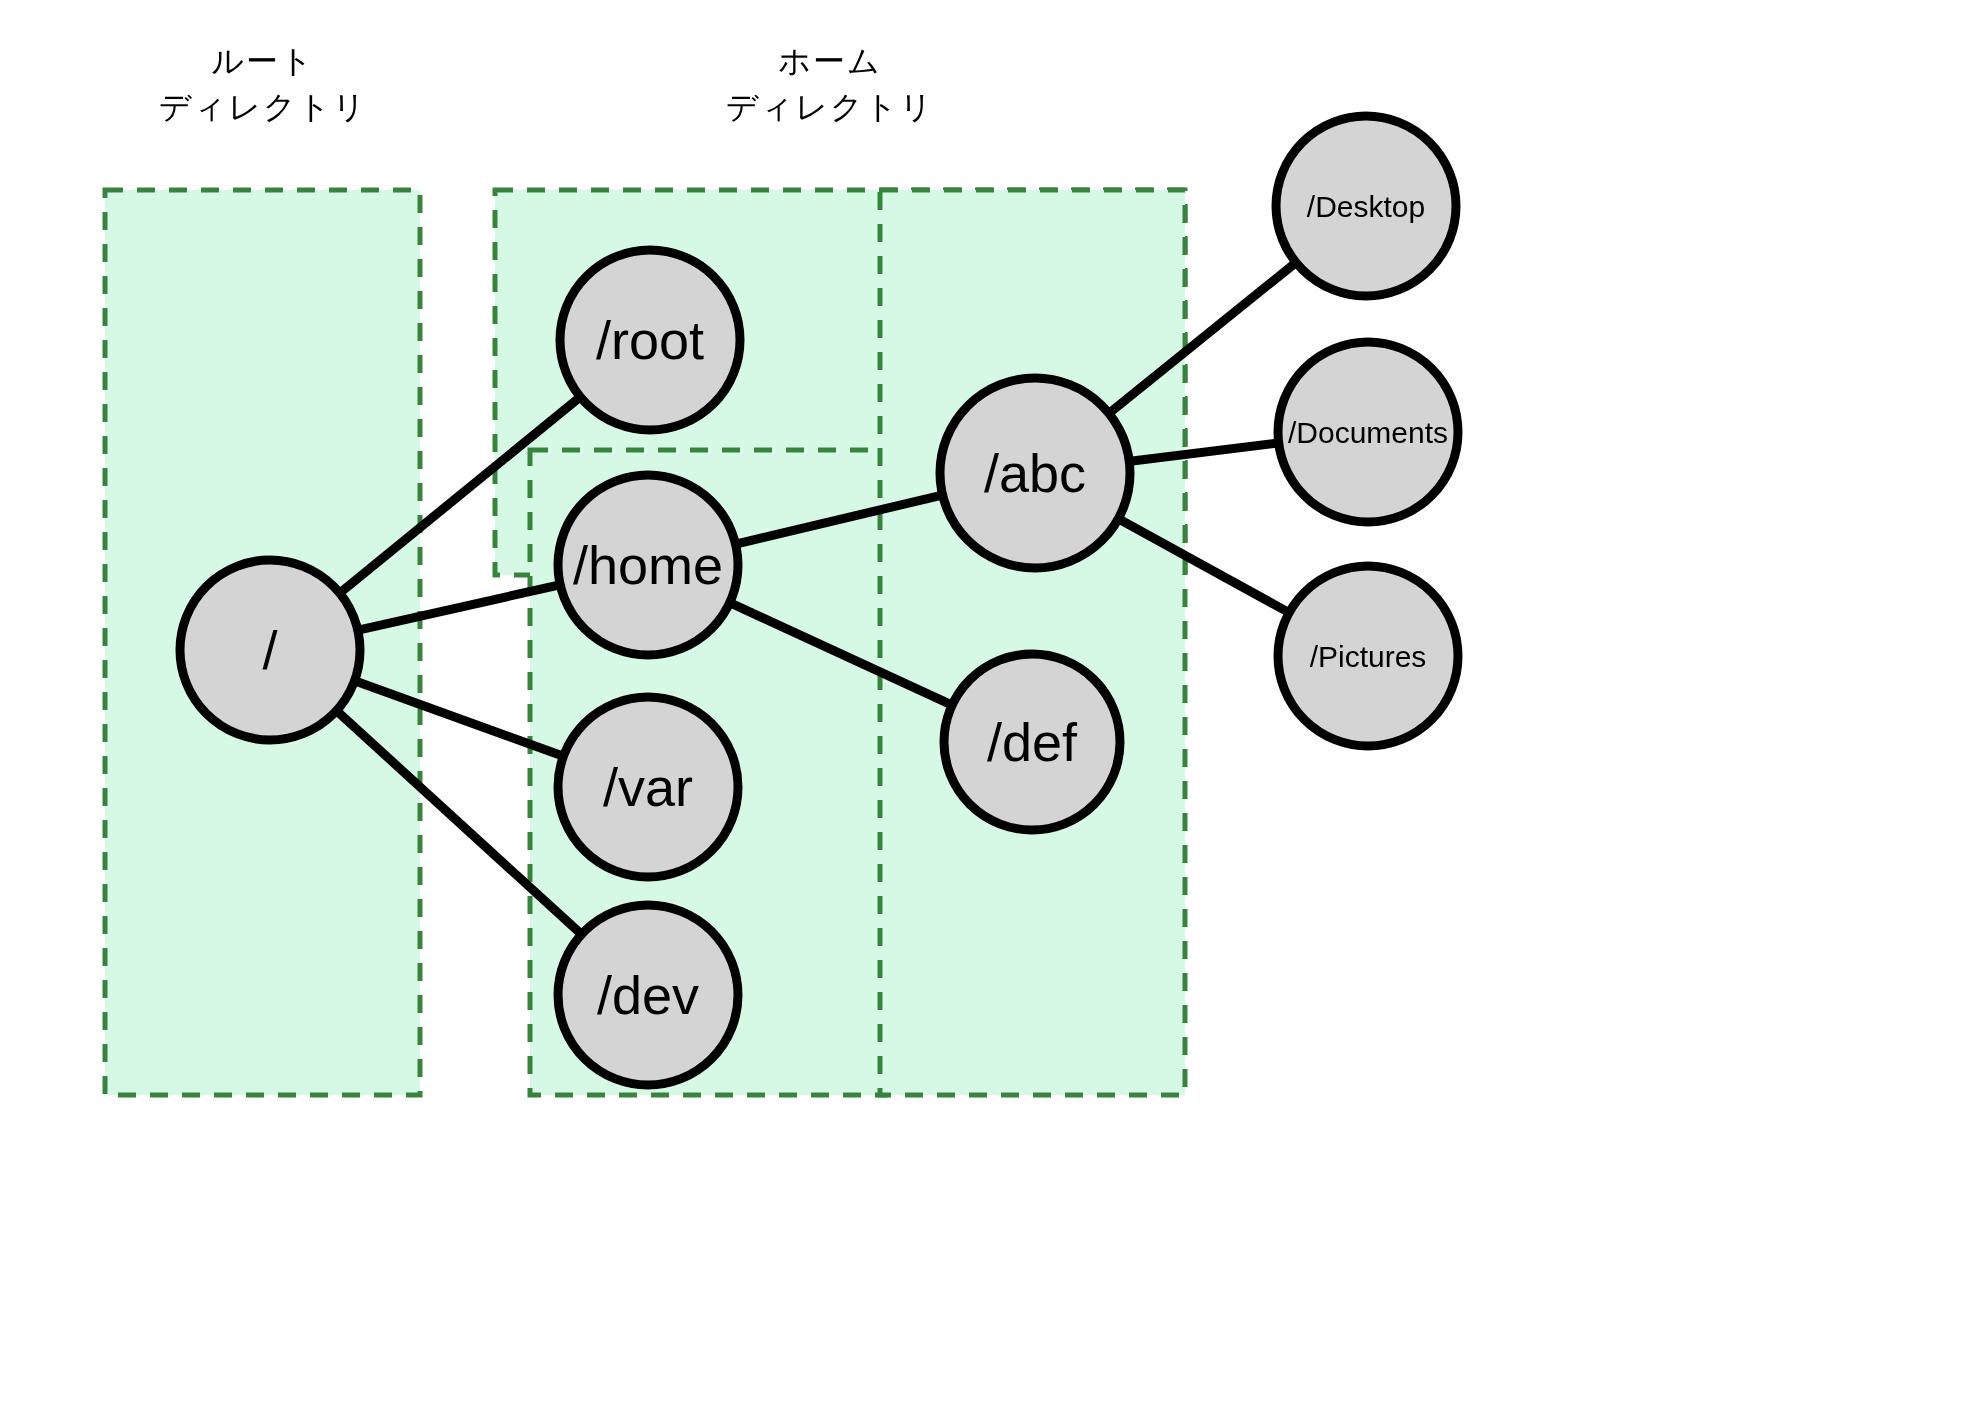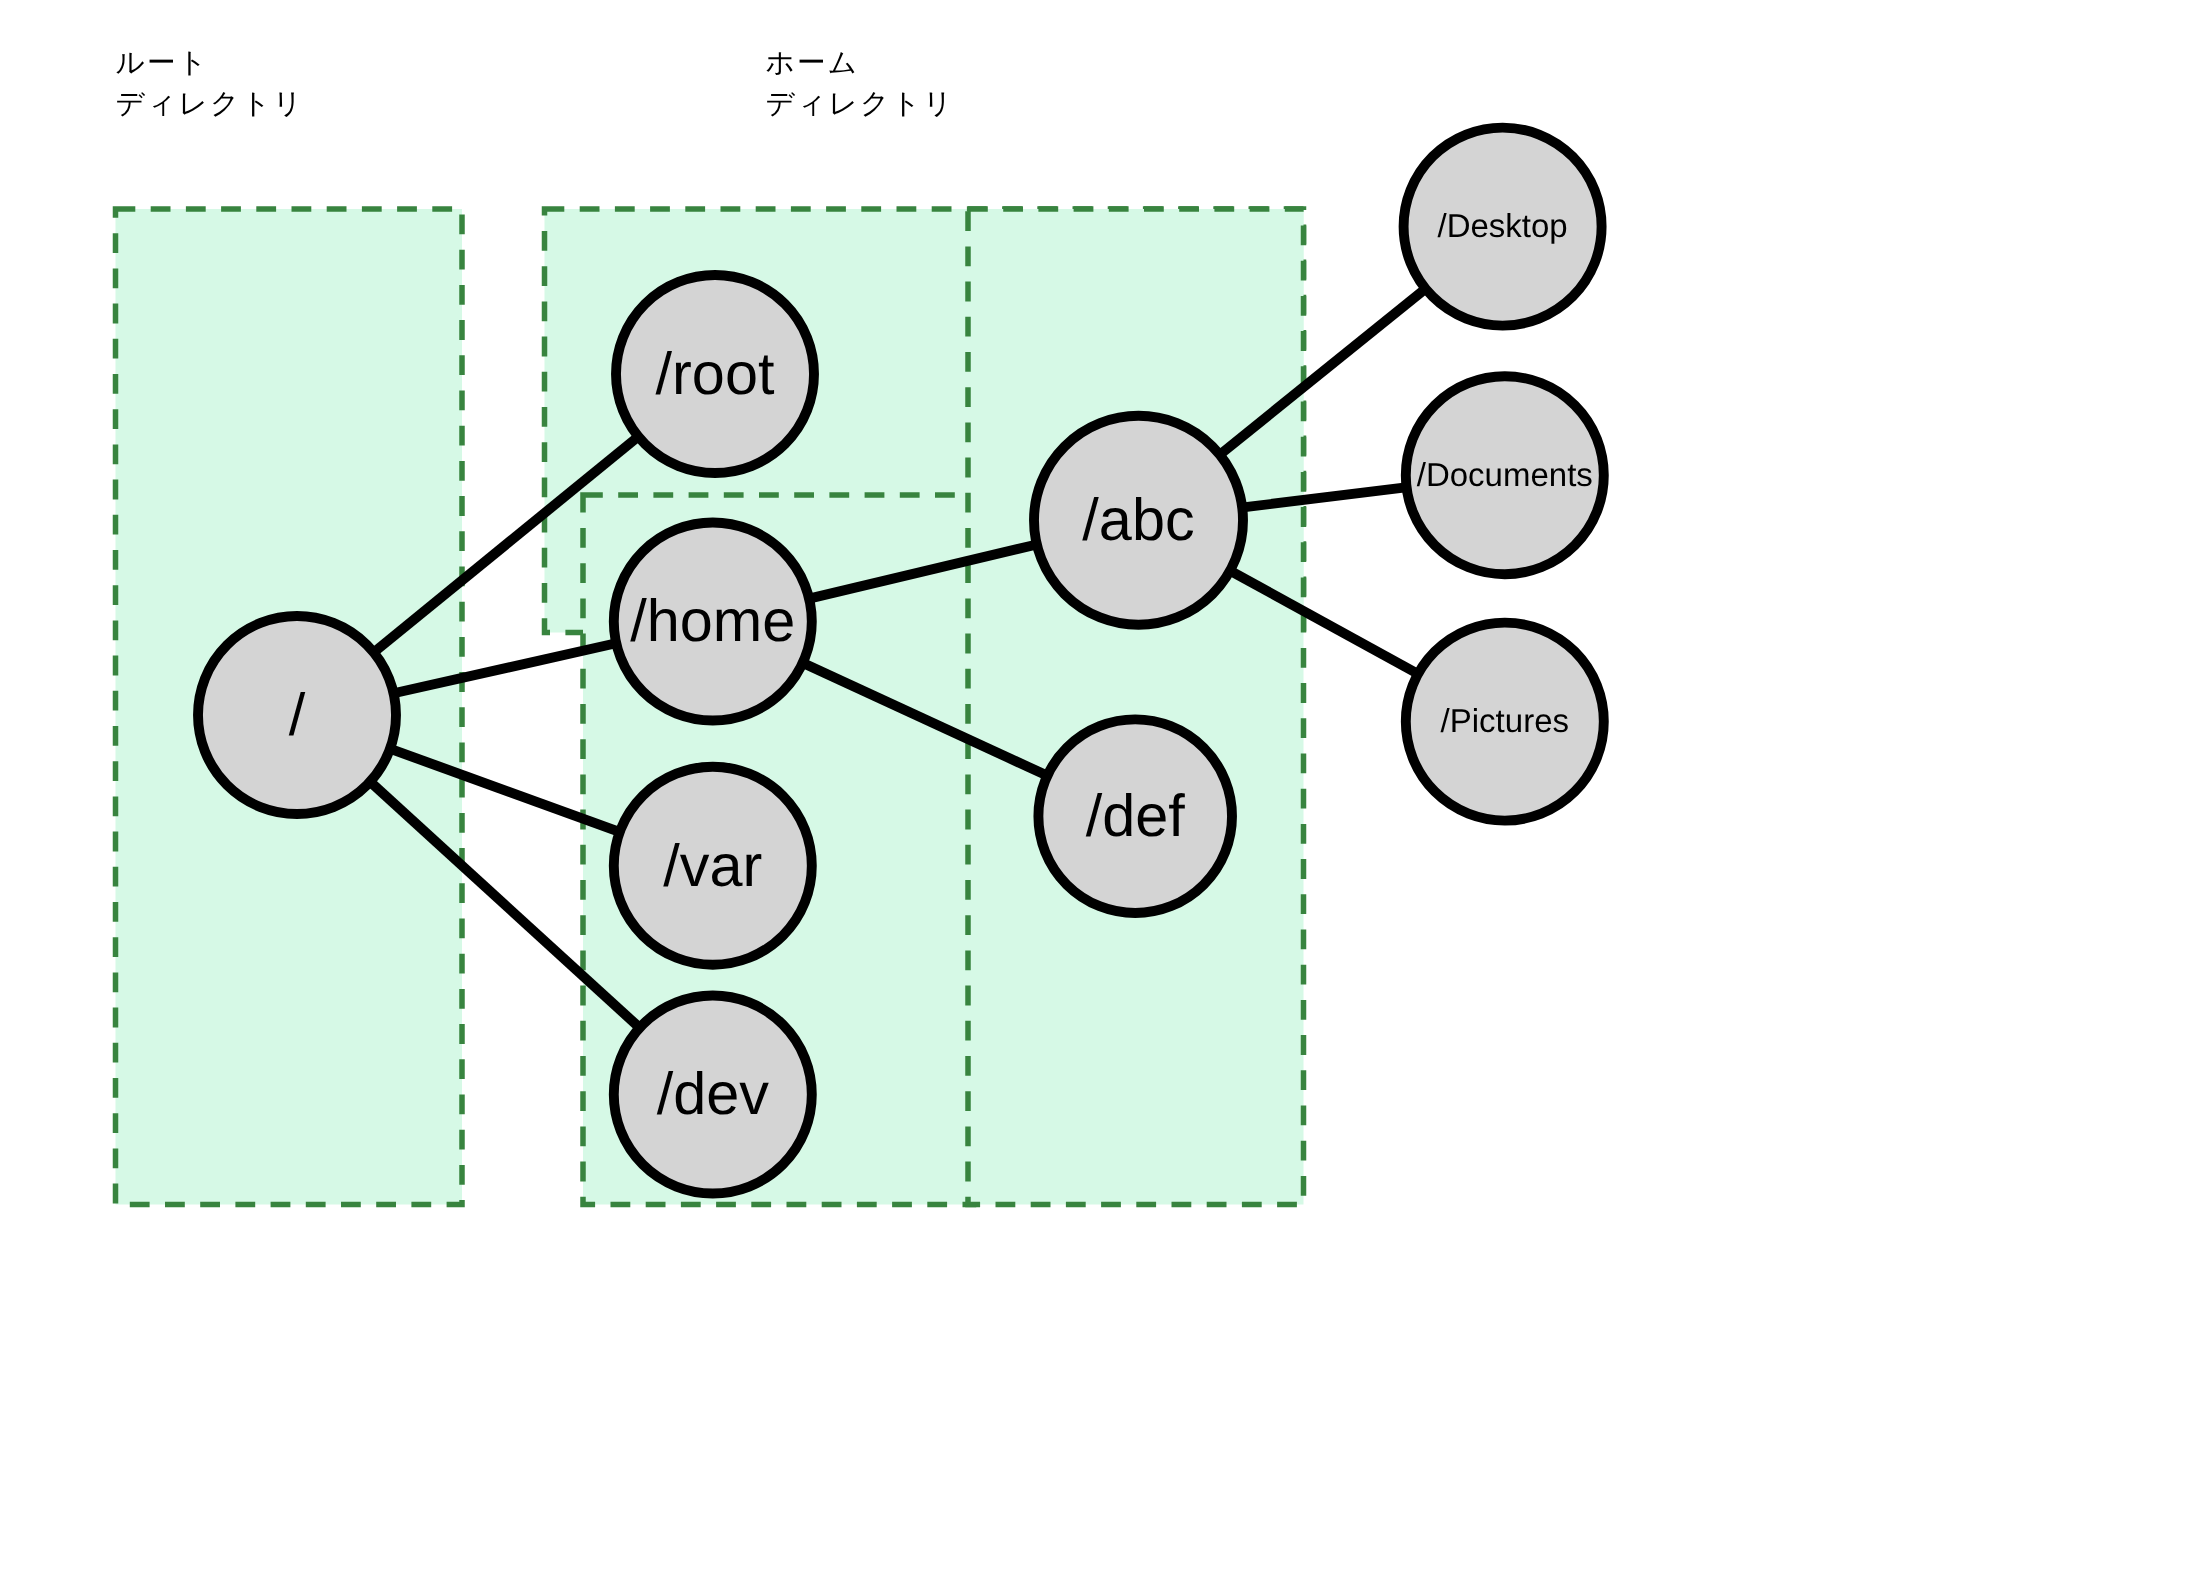--- a/index.html
+++ b/index.html
@@ -19,23 +19,23 @@
   }
   #diagram-svg {
     position: absolute;
     left: 0;
     top: 0;
     width: 1988px;
     height: 1428px;
   }
   .group-label {
     position: absolute;
-    text-align: left;
+    text-align: center;
     font-family: "Liberation Sans", sans-serif;
-    font-size: 26px;
+    font-size: 32px;
     line-height: 1.45;
     color: #000000;
     white-space: pre;
     letter-spacing: 2px;
   }
   .node-label {
     font-family: "Liberation Sans", sans-serif;
     fill: #000000;
     text-anchor: middle;
     dominant-baseline: central;
@@ -103,16 +103,16 @@
         </g>
         <g>
           <circle cx="1368" cy="656" r="90" fill="#d4d4d4" stroke="#000000" stroke-width="9"></circle>
           <text x="1368" y="656" class="node-label" font-size="30">/Pictures</text>
         </g>
       </g>
   </svg>
 
   <div id="annotations-layer">
       <div class="group-label" style="left: 105px; top: 38px; width: 316px;"><div>ルート</div><div>ディレクトリ</div></div>
-      <div class="group-label" style="left: 696px; top: 38px; width: 316px;"><div>ホーム</div><div>ディレクトリ</div></div>
+      <div class="group-label" style="left: 672px; top: 38px; width: 316px;"><div>ホーム</div><div>ディレクトリ</div></div>
     </div>
 
 </div>
 
 </body></html>

